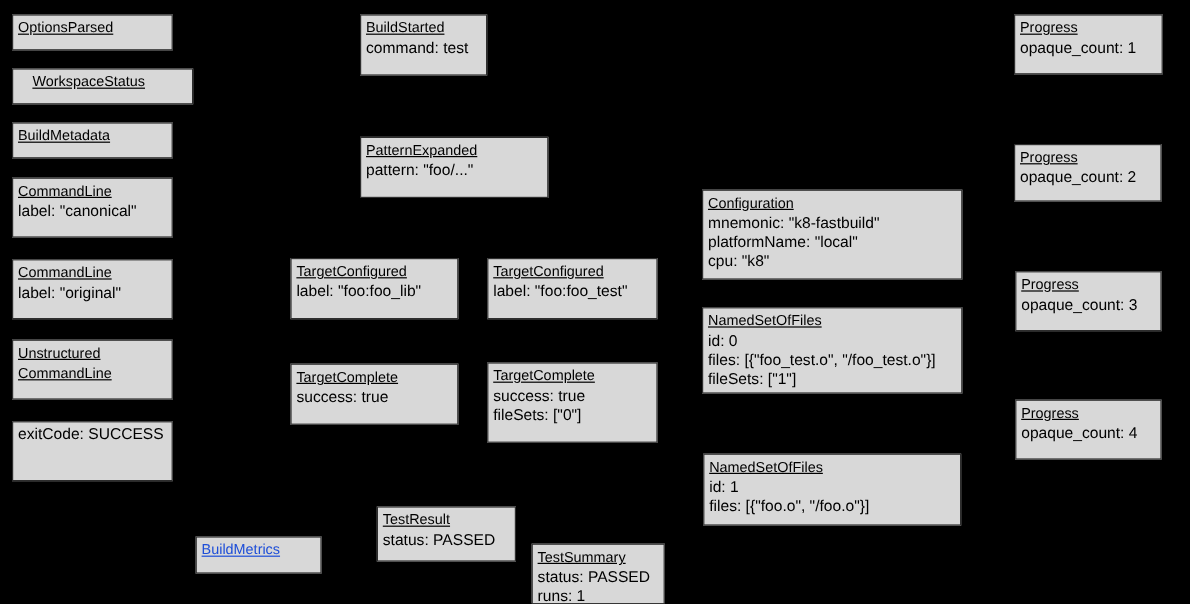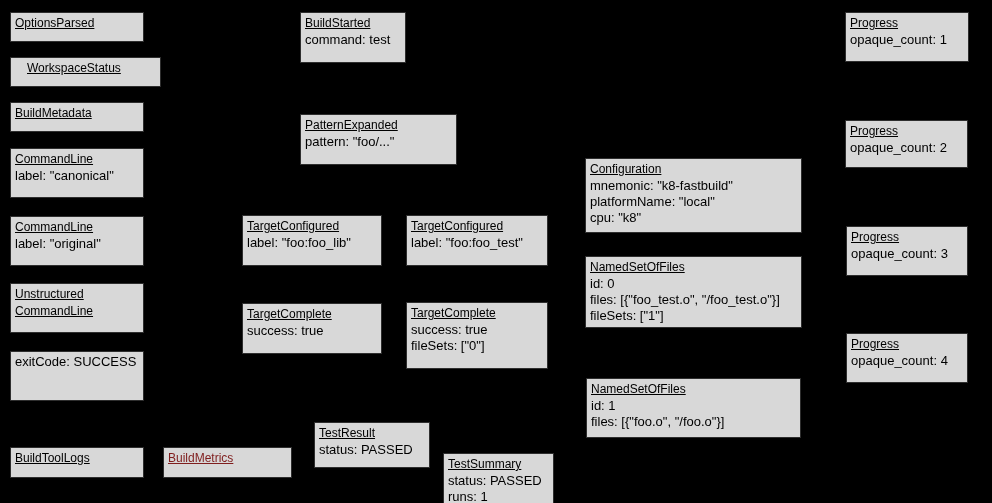--- a/index.html
+++ b/index.html
@@ -83,27 +83,21 @@
         <span class="tline">Unstructured</span>
         <span class="tline">CommandLine</span>
       </div>
     <div class="node-body"></div>
   </div>
     <div class="node" style="left: 10px; top: 351px; width: 134px; height: 50px; background: rgb(216, 216, 216); border-color: rgb(46, 46, 46); color: rgb(0, 0, 0);">
     <div class="node-body">
         <div class="bline">exitCode: SUCCESS</div>
       </div>
   </div>
-    <div class="node" style="left: 10px; top: 447px; width: 134px; height: 31px; background: rgb(216, 216, 216); border-color: rgb(46, 46, 46); color: rgb(0, 0, 0);">
-    <div class="node-title">
-        <span class="tline">BuildToolLogs</span>
-      </div>
-    <div class="node-body"></div>
-  </div>
-    <div class="node" style="left: 163px; top: 447px; width: 129px; height: 31px; background: rgb(216, 216, 216); border-color: rgb(46, 46, 46); color: #7f1d1d;">
+    <div class="node" style="left: 163px; top: 447px; width: 105px; height: 31px; background: rgb(216, 216, 216); border-color: rgb(46, 46, 46); color: #1d4ed8;">
     <div class="node-title">
         <span class="tline">BuildMetrics</span>
       </div>
     <div class="node-body"></div>
   </div>
     <div class="node" style="left: 300px; top: 12px; width: 106px; height: 51px; background: rgb(216, 216, 216); border-color: rgb(46, 46, 46); color: rgb(0, 0, 0);">
     <div class="node-title">
         <span class="tline">BuildStarted</span>
       </div>
     <div class="node-body">

